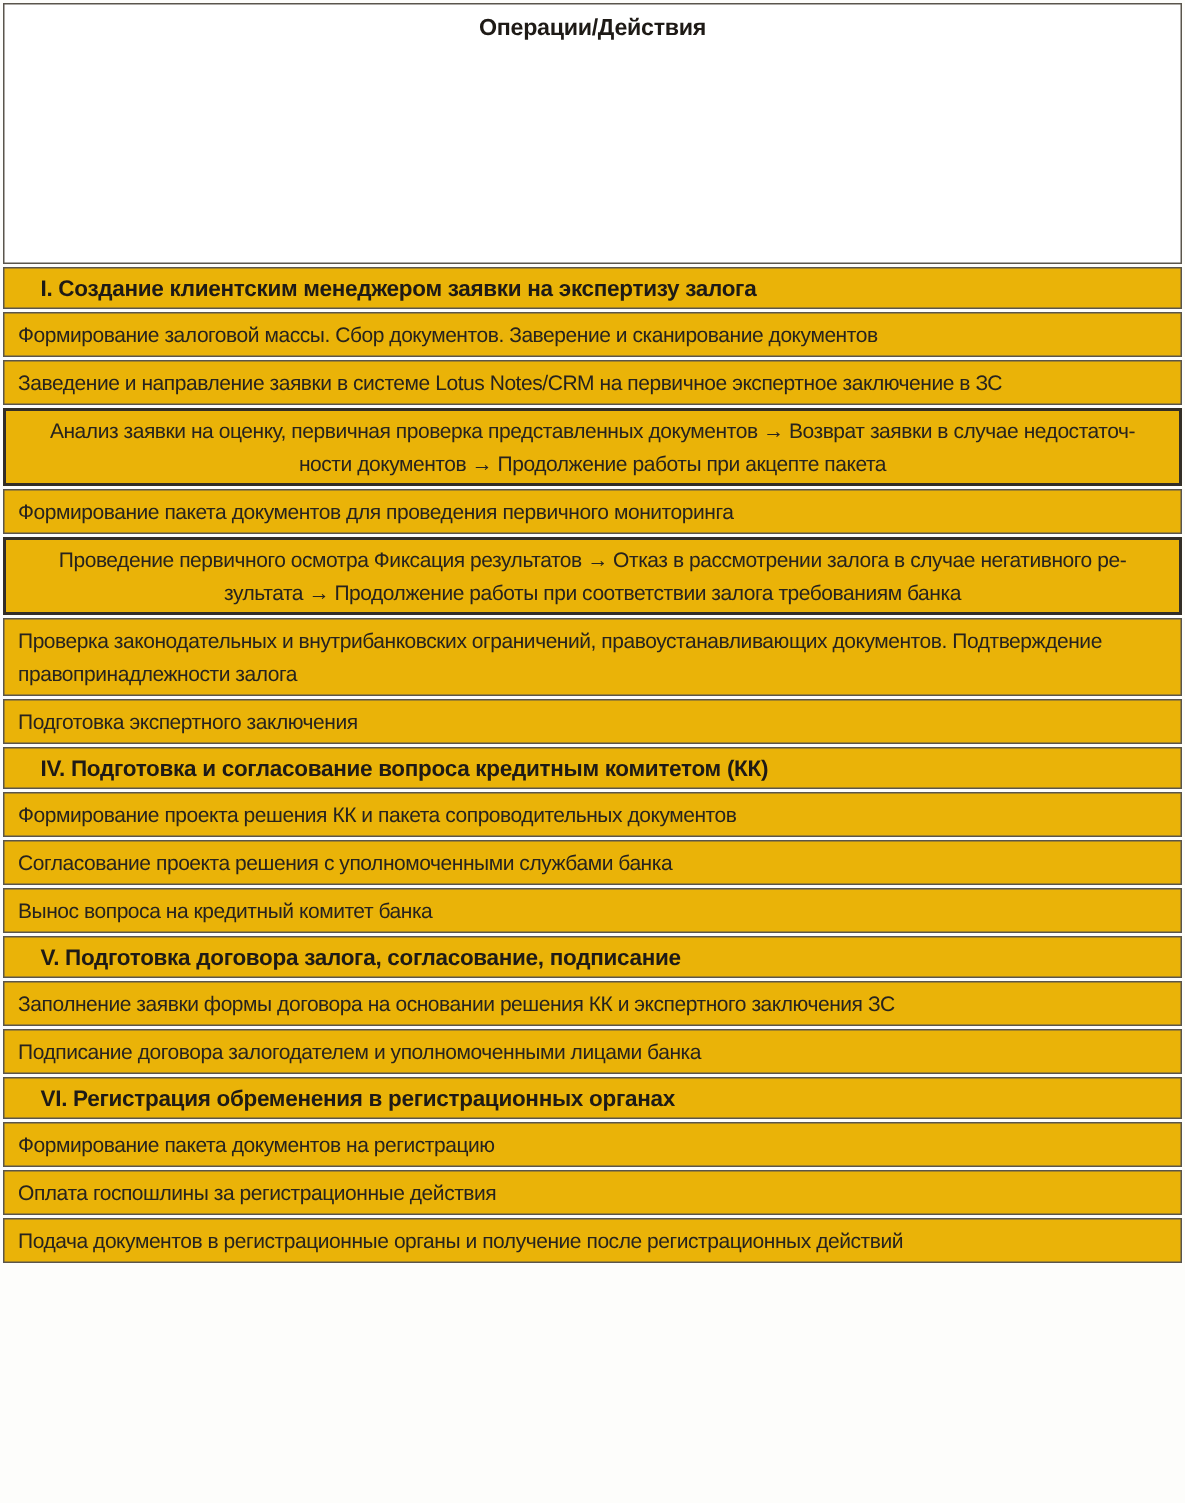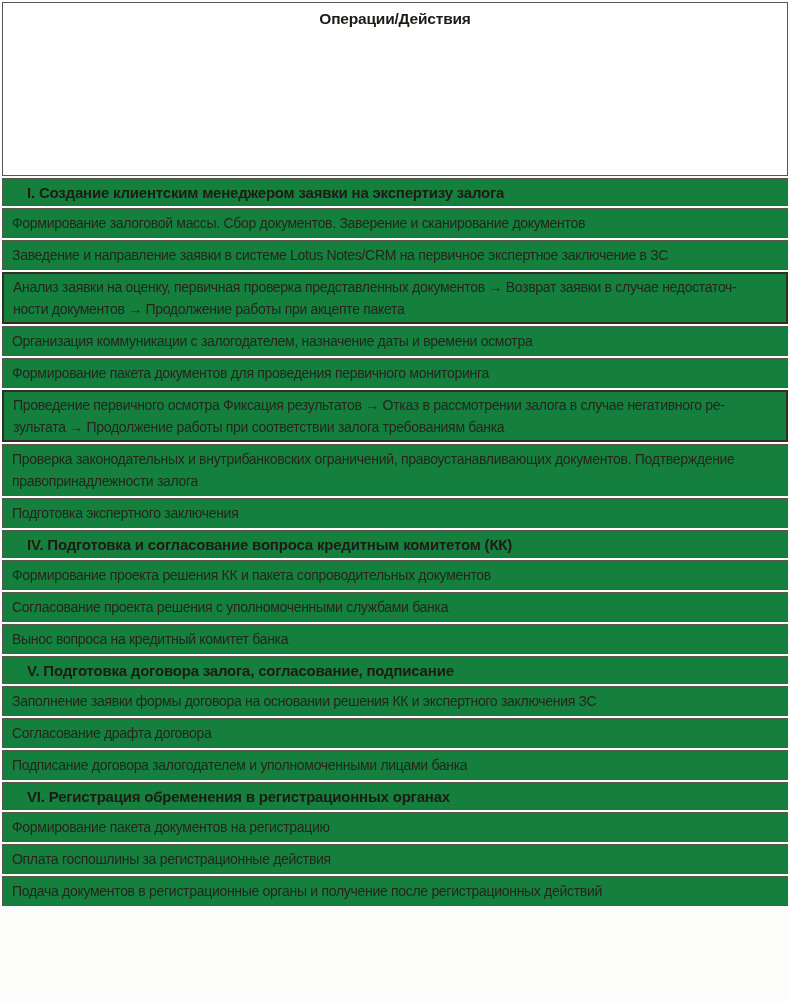--- a/index.html
+++ b/index.html
@@ -34,73 +34,71 @@
   }
   .row {
     border: 1px solid #5a554c;
     margin-bottom: 2px;
     padding: 0 9px;
     display: flex;
     flex-direction: column;
     justify-content: center;
     font-size: 14px;
     letter-spacing: -0.3px;
-    background: #15803d;
+    background: #eab308;
   }
   .row.section {
     height: 28px;
     padding-left: 24px;
     font-weight: 700;
     font-size: 15px;
     letter-spacing: -0.2px;
     color: #1e1a16;
   }
   .row.item { height: 30px; }
   .row.double { height: 52px; line-height: 22px; }
-  .row.strong { border-width: 2px; border-color: #332e27; }
+  .row.strong { border-width: 2px; border-color: #332e27; text-align: center; }
   .line { display: block; white-space: nowrap; }
 </style>
 </head>
 <body>
 
 <div class="sheet">
 
   <div class="header-cell">
     <div class="title">Операции/Действия</div>
   </div>
 
   <div class="row section">I. Создание клиентским менеджером заявки на экспертизу залога</div>
   <div class="row item">Формирование залоговой массы. Сбор документов. Заверение и сканирование документов</div>
   <div class="row item">Заведение и направление заявки в системе Lotus Notes/CRM на первичное экспертное заключение в ЗС</div>
 
   <div class="row item double strong">
     <span class="line">Анализ заявки на оценку, первичная проверка представленных документов → Возврат заявки в случае недостаточ-</span>
     <span class="line">ности документов → Продолжение работы при акцепте пакета</span>
   </div>
-  <div class="row item">Организация коммуникации с залогодателем, назначение даты и времени осмотра</div>
   <div class="row item">Формирование пакета документов для проведения первичного мониторинга</div>
   <div class="row item double strong">
     <span class="line">Проведение первичного осмотра Фиксация результатов → Отказ в рассмотрении залога в случае негативного ре-</span>
     <span class="line">зультата → Продолжение работы при соответствии залога требованиям банка</span>
   </div>
 
   <div class="row item double">
     <span class="line">Проверка законодательных и внутрибанковских ограничений, правоустанавливающих документов. Подтверждение</span>
     <span class="line">правопринадлежности залога</span>
   </div>
   <div class="row item">Подготовка экспертного заключения</div>
 
   <div class="row section">IV. Подготовка и согласование вопроса кредитным комитетом (КК)</div>
   <div class="row item">Формирование проекта решения КК и пакета сопроводительных документов</div>
   <div class="row item">Согласование проекта решения с уполномоченными службами банка</div>
   <div class="row item">Вынос вопроса на кредитный комитет банка</div>
 
   <div class="row section">V. Подготовка договора залога, согласование, подписание</div>
   <div class="row item">Заполнение заявки формы договора на основании решения КК и экспертного заключения ЗС</div>
-  <div class="row item">Согласование драфта договора</div>
   <div class="row item">Подписание договора залогодателем и уполномоченными лицами банка</div>
 
   <div class="row section">VI. Регистрация обременения в регистрационных органах</div>
   <div class="row item">Формирование пакета документов на регистрацию</div>
   <div class="row item">Оплата госпошлины за регистрационные действия</div>
   <div class="row item">Подача документов в регистрационные органы и получение после регистрационных действий</div>
 
 </div>
 
 </body></html>

